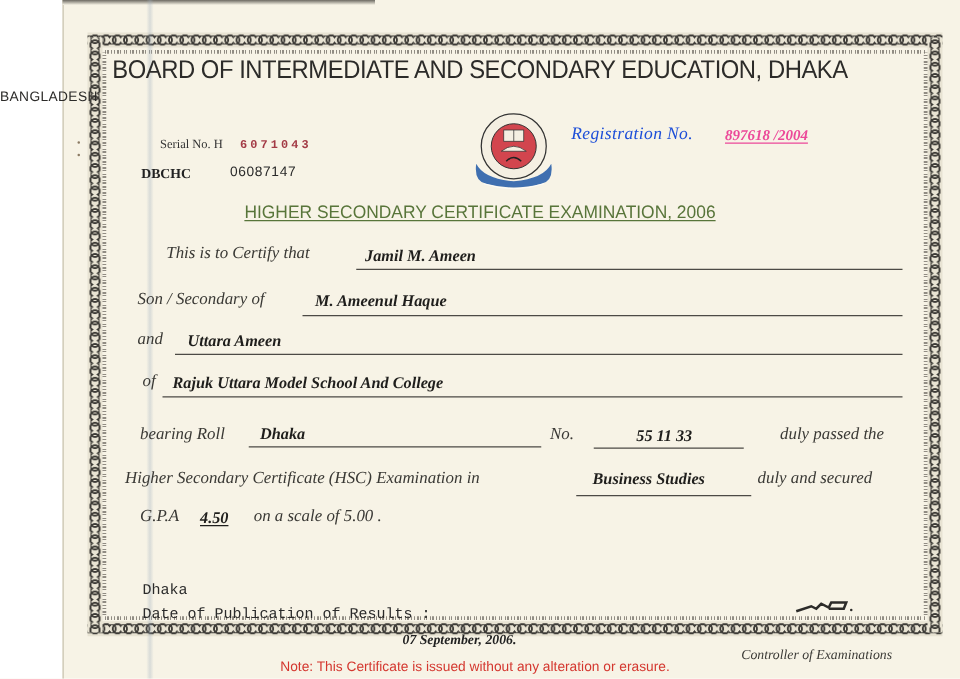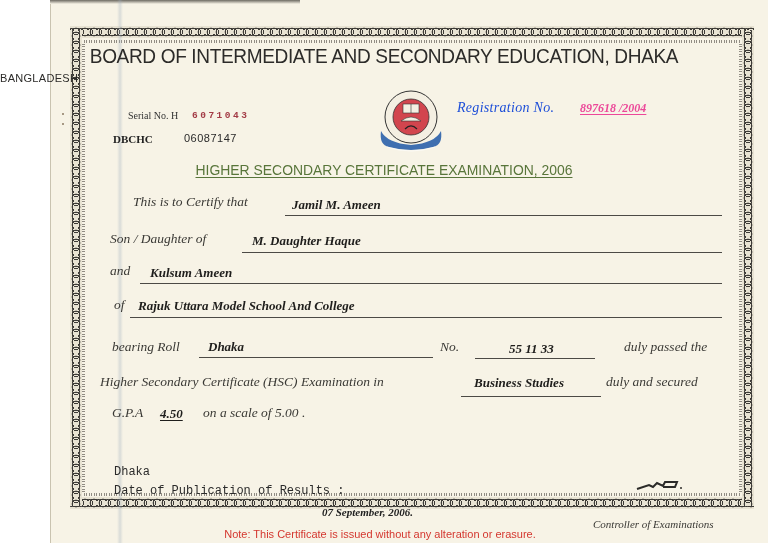--- a/index.html
+++ b/index.html
@@ -146,26 +146,26 @@
 
 <div class="abs reg-label">Registration No.</div>
 <div class="abs reg-value">897618 /2004</div>
 
 <div class="abs exam-title">HIGHER SECONDARY CERTIFICATE EXAMINATION, 2006</div>
 
 <div class="abs lbl" style="left:133px;top:194px">This is to Certify that</div>
 <div class="abs val" style="left:292px;top:197px">Jamil M. Ameen</div>
 <div class="rule" style="left:285px;top:215px;width:437px"></div>
 
-<div class="abs lbl" style="left:110px;top:231px">Son / Daughter of</div>
-<div class="abs val" style="left:252px;top:233px">M. Daughter Haque</div>
+<div class="abs lbl" style="left:110px;top:231px">Son / Secondary of</div>
+<div class="abs val" style="left:252px;top:233px">M. Ameenul Haque</div>
 <div class="rule" style="left:242px;top:252px;width:480px"></div>
 
 <div class="abs lbl" style="left:110px;top:263px">and</div>
-<div class="abs val" style="left:150px;top:265px">Kulsum Ameen</div>
+<div class="abs val" style="left:150px;top:265px">Uttara Ameen</div>
 <div class="rule" style="left:140px;top:283px;width:582px"></div>
 
 <div class="abs lbl" style="left:114px;top:297px">of</div>
 <div class="abs val" style="left:138px;top:298px">Rajuk Uttara Model School And College</div>
 <div class="rule" style="left:130px;top:317px;width:592px"></div>
 
 <div class="abs lbl" style="left:112px;top:339px">bearing Roll</div>
 <div class="abs val" style="left:208px;top:339px">Dhaka</div>
 <div class="rule" style="left:199px;top:357px;width:234px"></div>
 <div class="abs lbl" style="left:440px;top:339px">No.</div>

